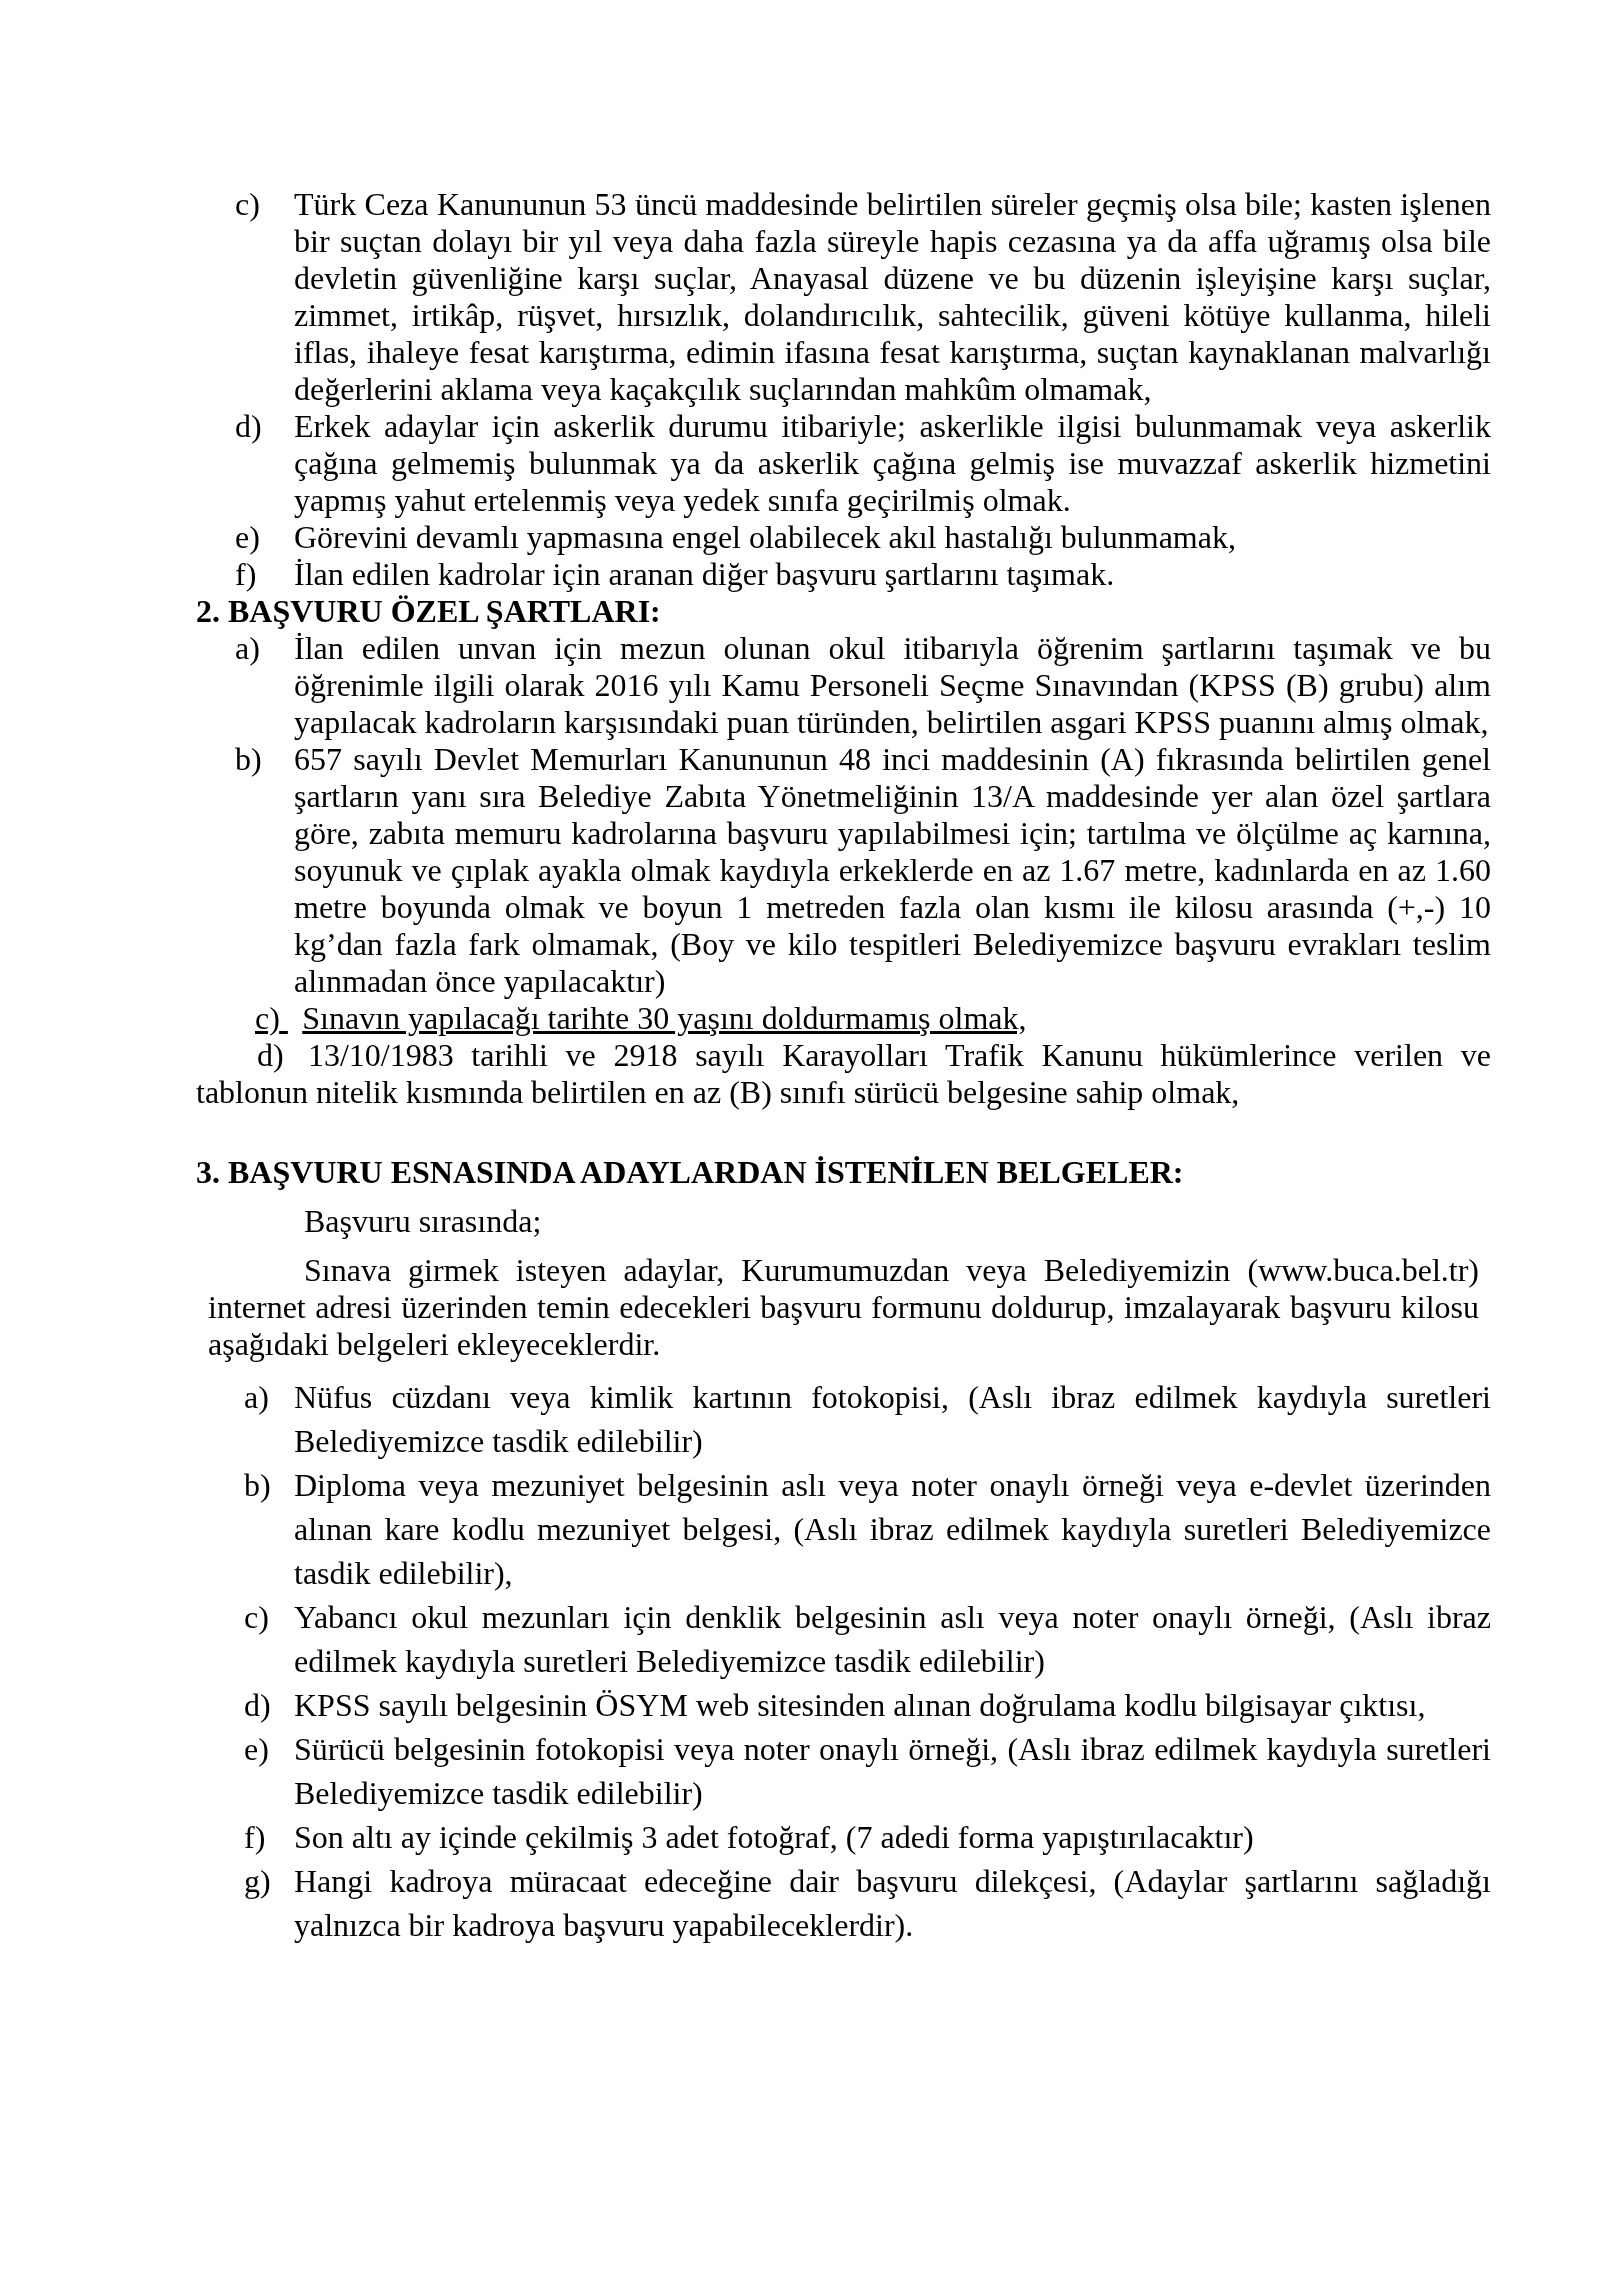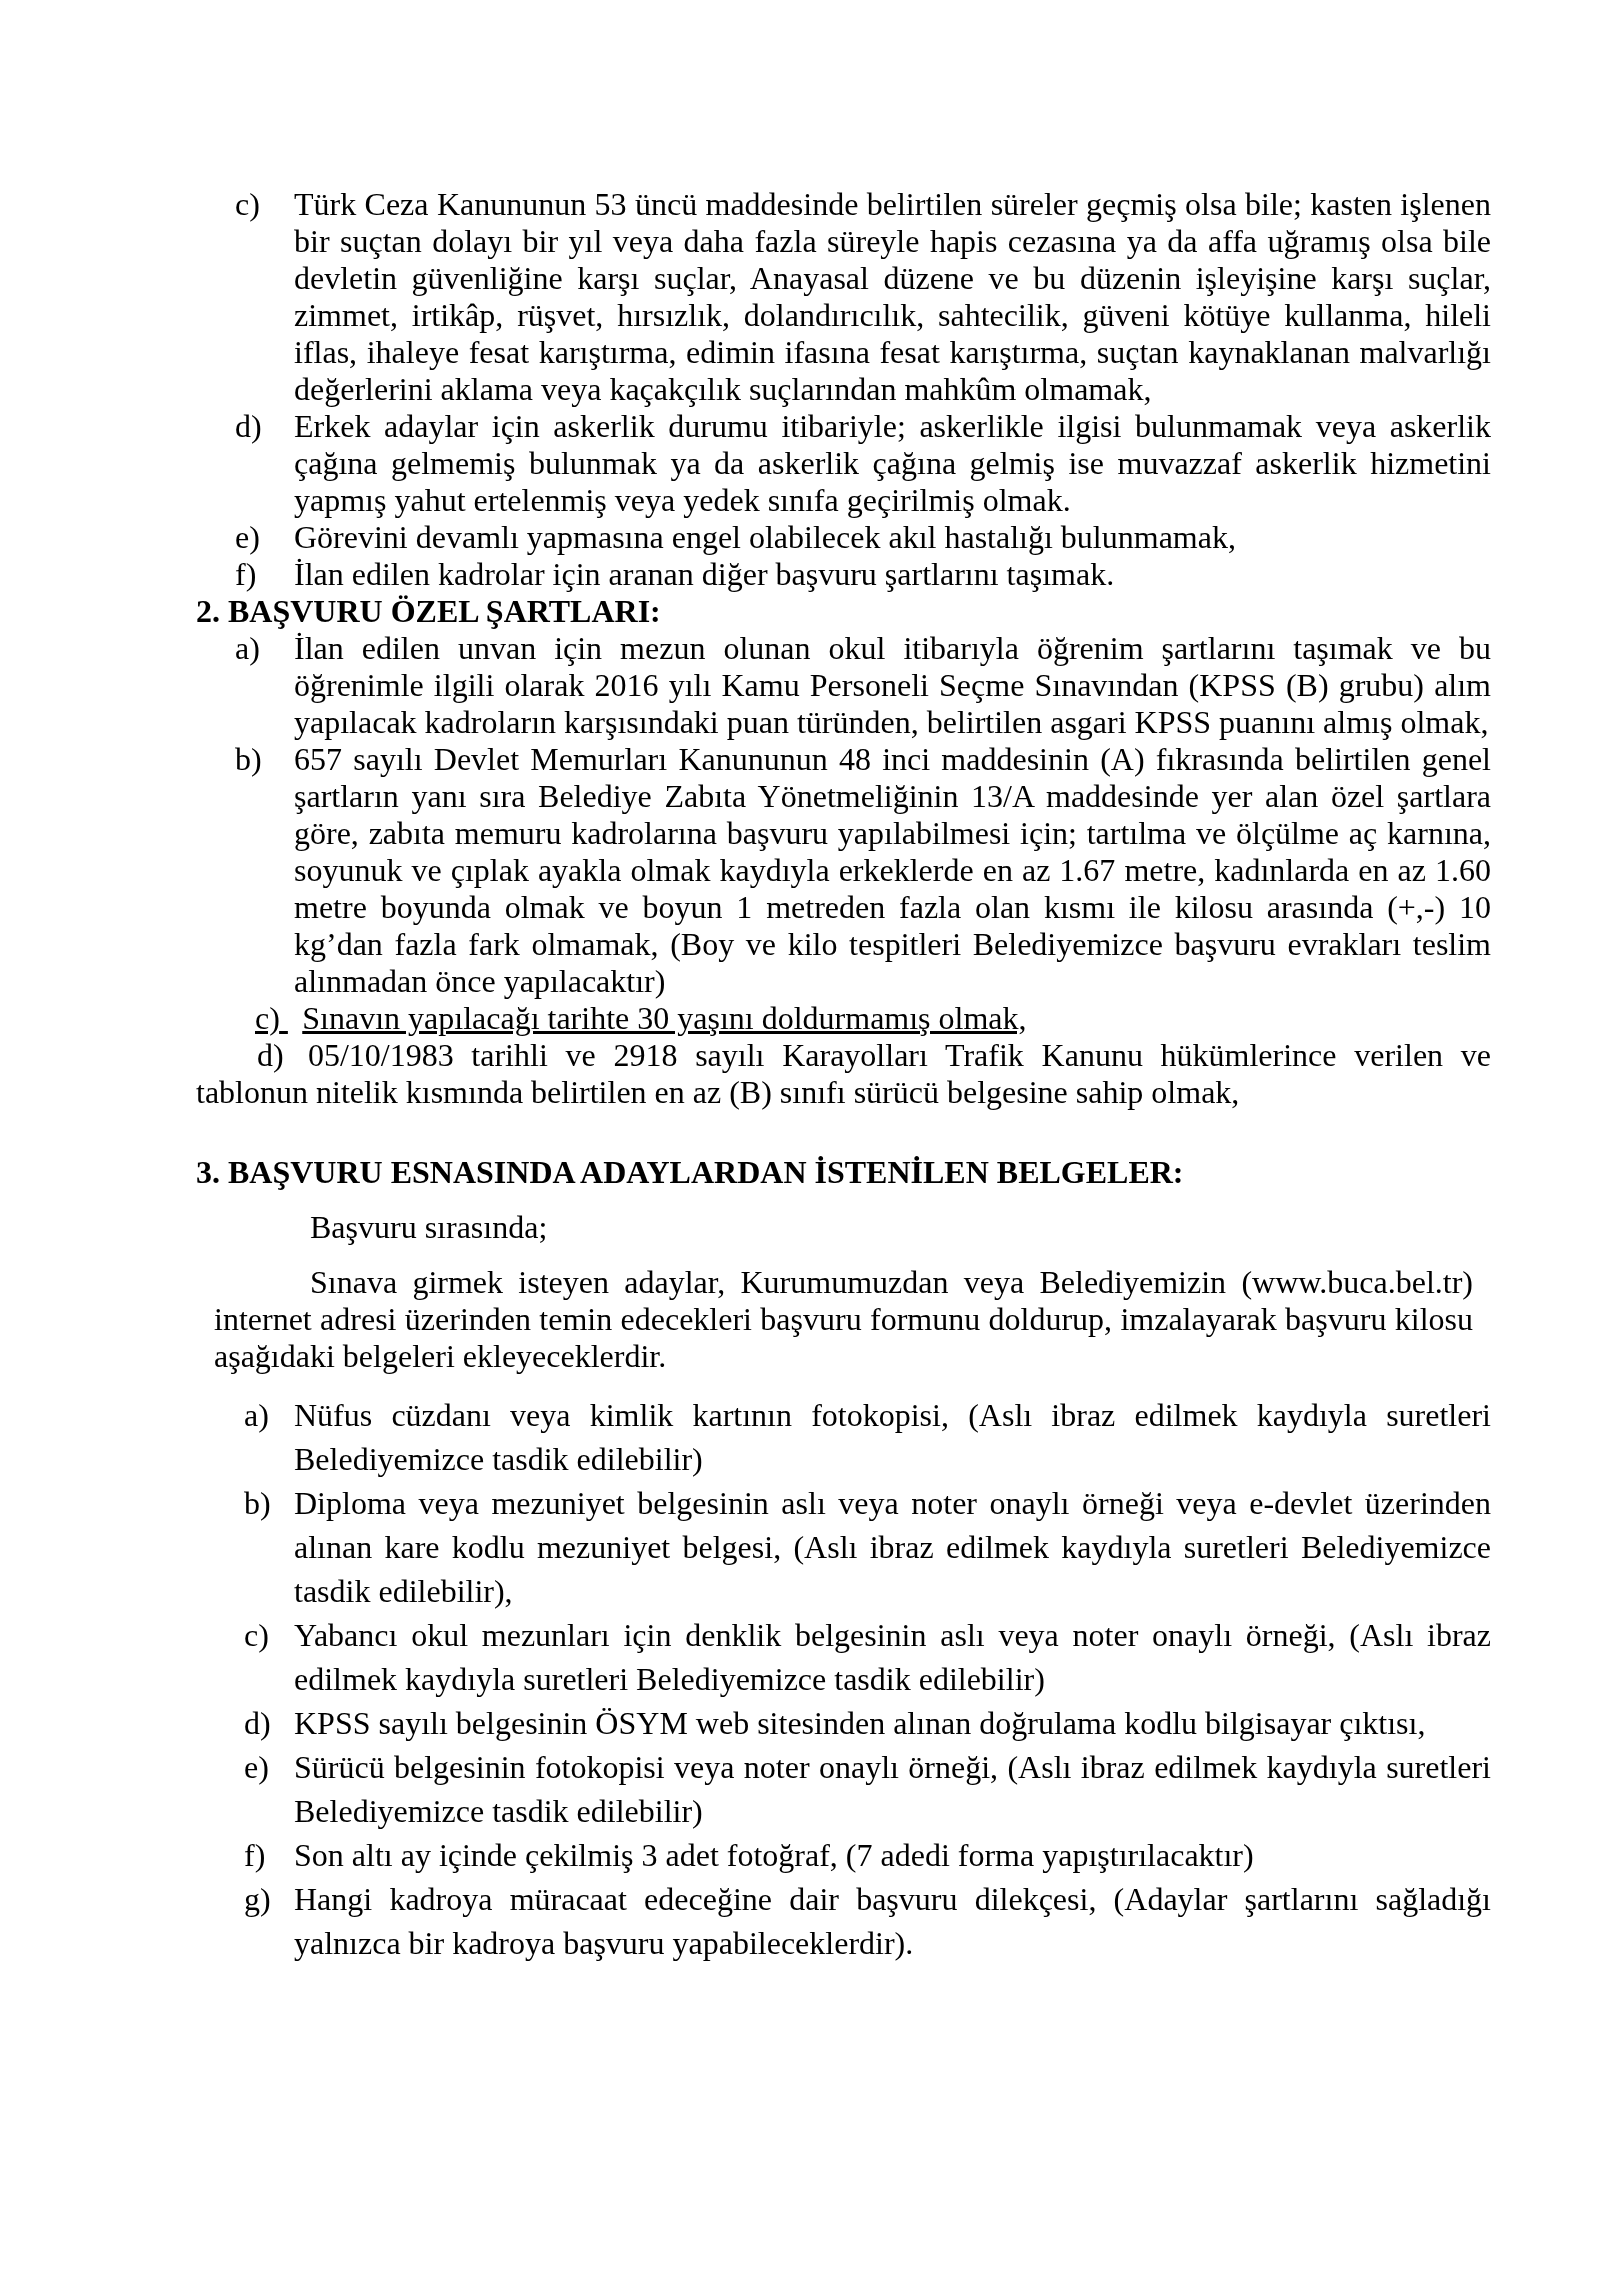--- a/index.html
+++ b/index.html
@@ -23,21 +23,21 @@
   .s3 .li{line-height:44px;}
   .s3 .li .marker{left:48px;}
   
   .p-c{text-indent:59px;text-align:justify;margin:0;text-decoration:underline;}
   .p-c .ptext{margin-left:14.4px;}
   .p-d{text-indent:61px;text-align:justify;margin:0;}
   .p-d .ptext{margin-left:6.5px;}
   .heading{font-weight:bold;text-align:left;}
   .h2{}
   .h3{margin-top:43px;}
-  .indent-para{text-indent:96px;text-align:justify;margin:18px;}
+  .indent-para{text-indent:96px;text-align:justify;margin:12px;}
   p,div{margin:0;}
 </style>
 </head>
 <body>
 
 <div class="page">
 
   <div class="s1">
     <div class="li">
       <span class="marker">c)</span>
@@ -66,21 +66,21 @@
     <div class="li">
       <span class="marker">b)</span>
       <span>657 sayılı Devlet Memurları Kanununun 48 inci maddesinin (A) fıkrasında belirtilen genel şartların yanı sıra Belediye Zabıta Yönetmeliğinin 13/A maddesinde yer alan özel şartlara göre, zabıta memuru kadrolarına başvuru yapılabilmesi için; tartılma ve ölçülme aç karnına, soyunuk ve çıplak ayakla olmak kaydıyla erkeklerde en az 1.67 metre, kadınlarda en az 1.60 metre boyunda olmak ve boyun 1 metreden fazla olan kısmı ile kilosu arasında (+,-) 10 kg’dan fazla fark olmamak, (Boy ve kilo tespitleri Belediyemizce başvuru evrakları teslim alınmadan önce yapılacaktır)</span>
     </div>
     <p class="p-c">
       <span>c)</span>
       <span class="ptext">Sınavın yapılacağı tarihte 30 yaşını doldurmamış olmak,</span>
     </p>
     <p class="p-d">
       <span>d)</span>
-      <span class="ptext">05/10/1983 tarihli ve 2918 sayılı Karayolları Trafik Kanunu hükümlerince verilen ve tablonun nitelik kısmında belirtilen en az (B) sınıfı sürücü belgesine sahip olmak,</span>
+      <span class="ptext">13/10/1983 tarihli ve 2918 sayılı Karayolları Trafik Kanunu hükümlerince verilen ve tablonun nitelik kısmında belirtilen en az (B) sınıfı sürücü belgesine sahip olmak,</span>
     </p>
   </div>
 
   <div class="heading h3">3. BAŞVURU ESNASINDA ADAYLARDAN İSTENİLEN BELGELER:</div>
   <p class="indent-para">Başvuru sırasında;</p>
   <p class="indent-para">Sınava girmek isteyen adaylar, Kurumumuzdan veya Belediyemizin (www.buca.bel.tr) internet adresi üzerinden temin edecekleri başvuru formunu doldurup, imzalayarak başvuru kilosu aşağıdaki belgeleri ekleyeceklerdir.</p>
 
   <div class="s3">
     <div class="li">
       <span class="marker">a)</span>

